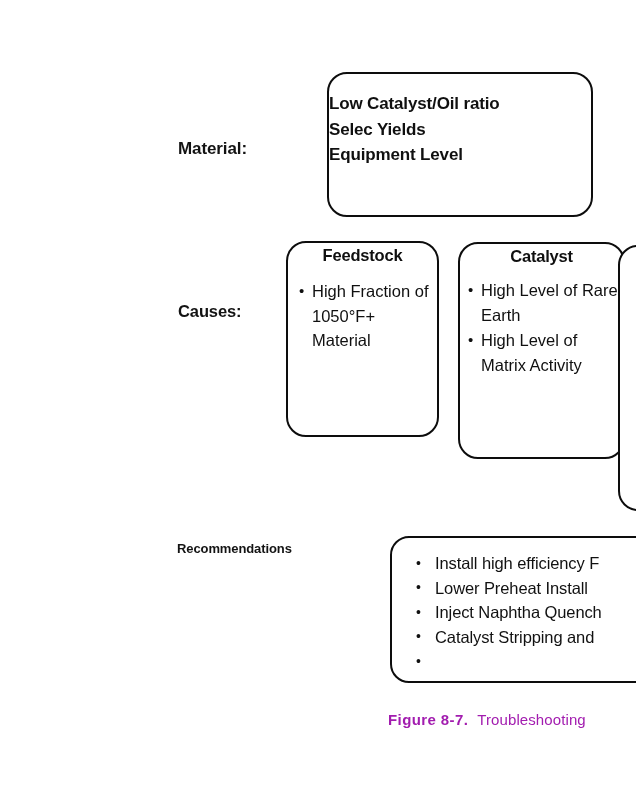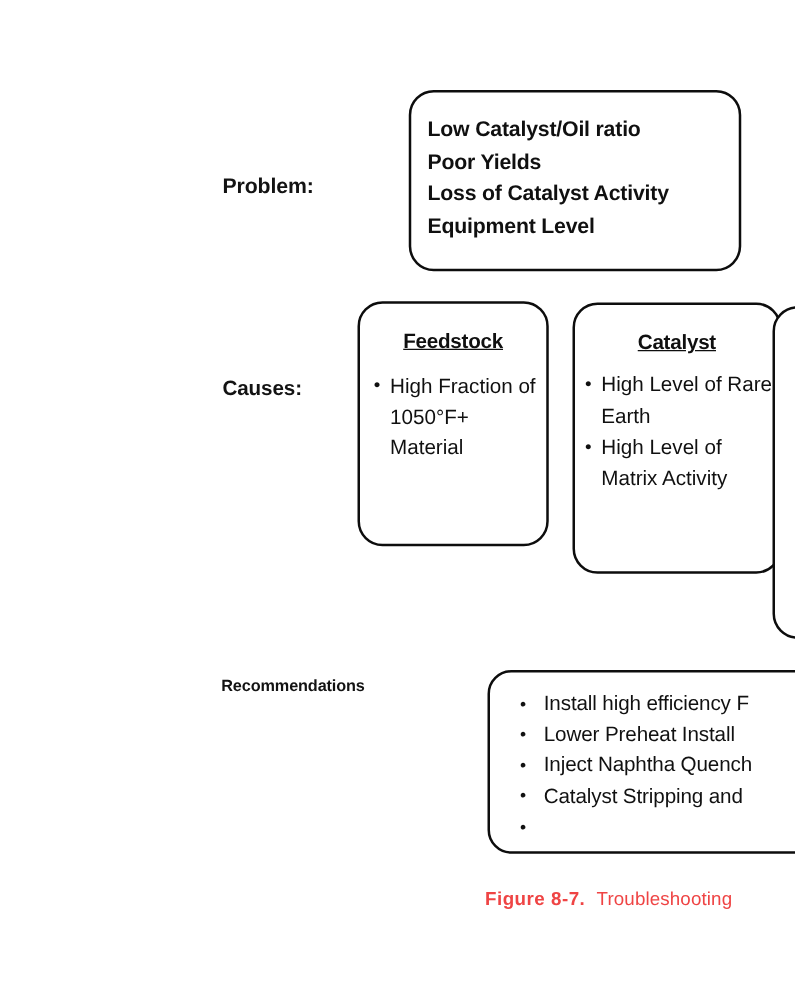--- a/index.html
+++ b/index.html
@@ -56,21 +56,21 @@
 
   #box-problem {
     left: 327px;
     top: 72px;
     width: 266px;
     height: 145px;
     border-radius: 20px;
   }
   #box-problem .problem-list {
     margin: 0;
-    padding: 17px 0 0 13px;
+    padding: 17px 0 0 0;
     list-style: none;
   }
   #box-problem .problem-list li {
     font-size: 17px;
     font-weight: bold;
     line-height: 25.5px;
     color: #101010;
     white-space: nowrap;
     letter-spacing: -0.15px;
   }
@@ -96,24 +96,23 @@
     width: 80px;
     height: 266px;
     border-radius: 20px;
   }
 
   .cause-title {
     text-align: center;
     font-size: 16.5px;
     font-weight: bold;
     color: #0f0f0f;
-    margin: 21px 0 0 0;
+    margin: 3px 0 0 0;
     padding: 0 4px;
     letter-spacing: -0.2px;
-    text-decoration: underline;
   }
   .cause-list {
     margin: 0;
     padding: 0;
     list-style: none;
   }
   #box-feedstock .cause-list { padding: 14px 6px 0 11px; }
   #box-catalyst .cause-list { padding: 12px 4px 0 8px; }
 
   .cause-list li {
@@ -160,45 +159,44 @@
     font-size: 14px;
     line-height: 24.6px;
   }
 
   
   #caption {
     position: absolute;
     left: 388px;
     top: 711px;
     font-size: 15px;
-    color: #ef4444;
+    color: #a21caf;
     white-space: nowrap;
   }
   #caption .cap-figno {
     font-weight: bold;
     letter-spacing: 0.4px;
   }
   #caption .cap-title {
     font-weight: normal;
     margin-left: 9px;
     letter-spacing: 0.1px;
   }
 </style>
 </head>
 <body>
 
 <div id="page">
 
-  <div class="row-label" id="label-problem">Problem:</div>
+  <div class="row-label" id="label-problem">Material:</div>
 
   <div class="box" id="box-problem">
     <ul class="problem-list">
       <li>Low Catalyst/Oil ratio</li>
-      <li>Poor Yields</li>
-      <li>Loss of Catalyst Activity</li>
+      <li>Selec Yields</li>
       <li>Equipment Level</li>
     </ul>
   </div>
 
   <div class="row-label" id="label-causes">Causes:</div>
 
   <div class="box" id="box-feedstock">
     <div class="cause-title">Feedstock</div>
     <ul class="cause-list">
       <li>

